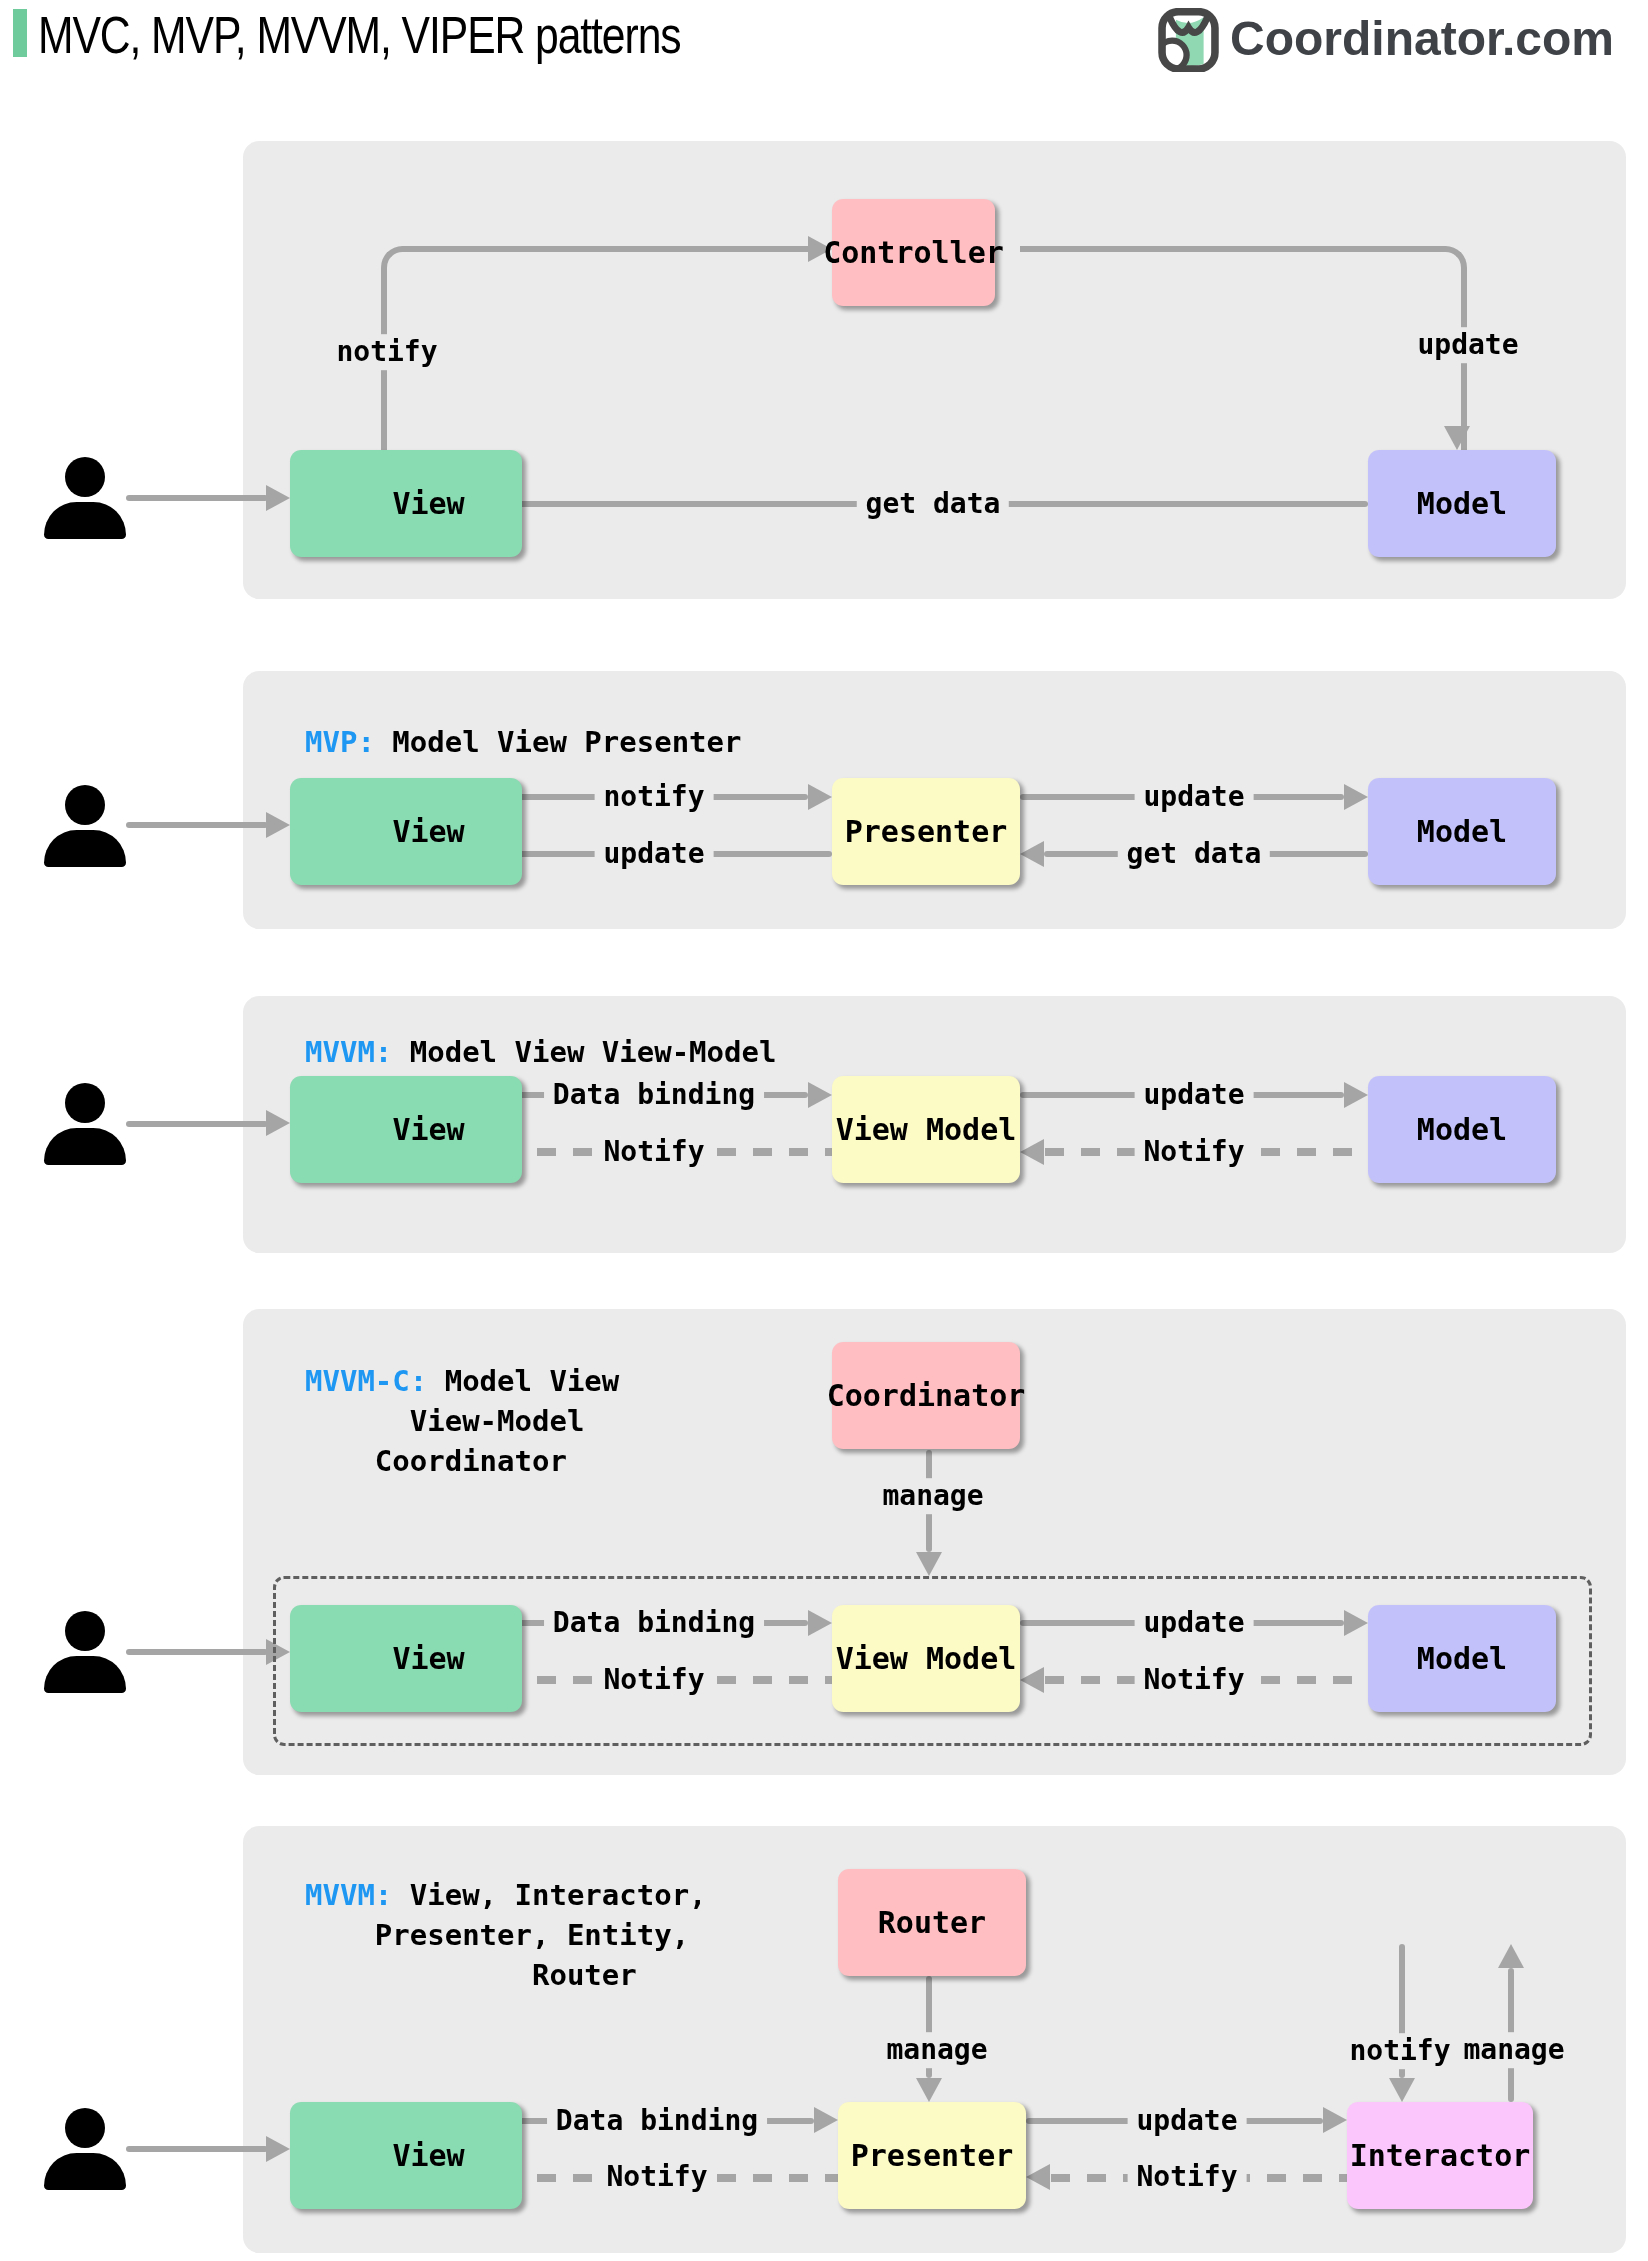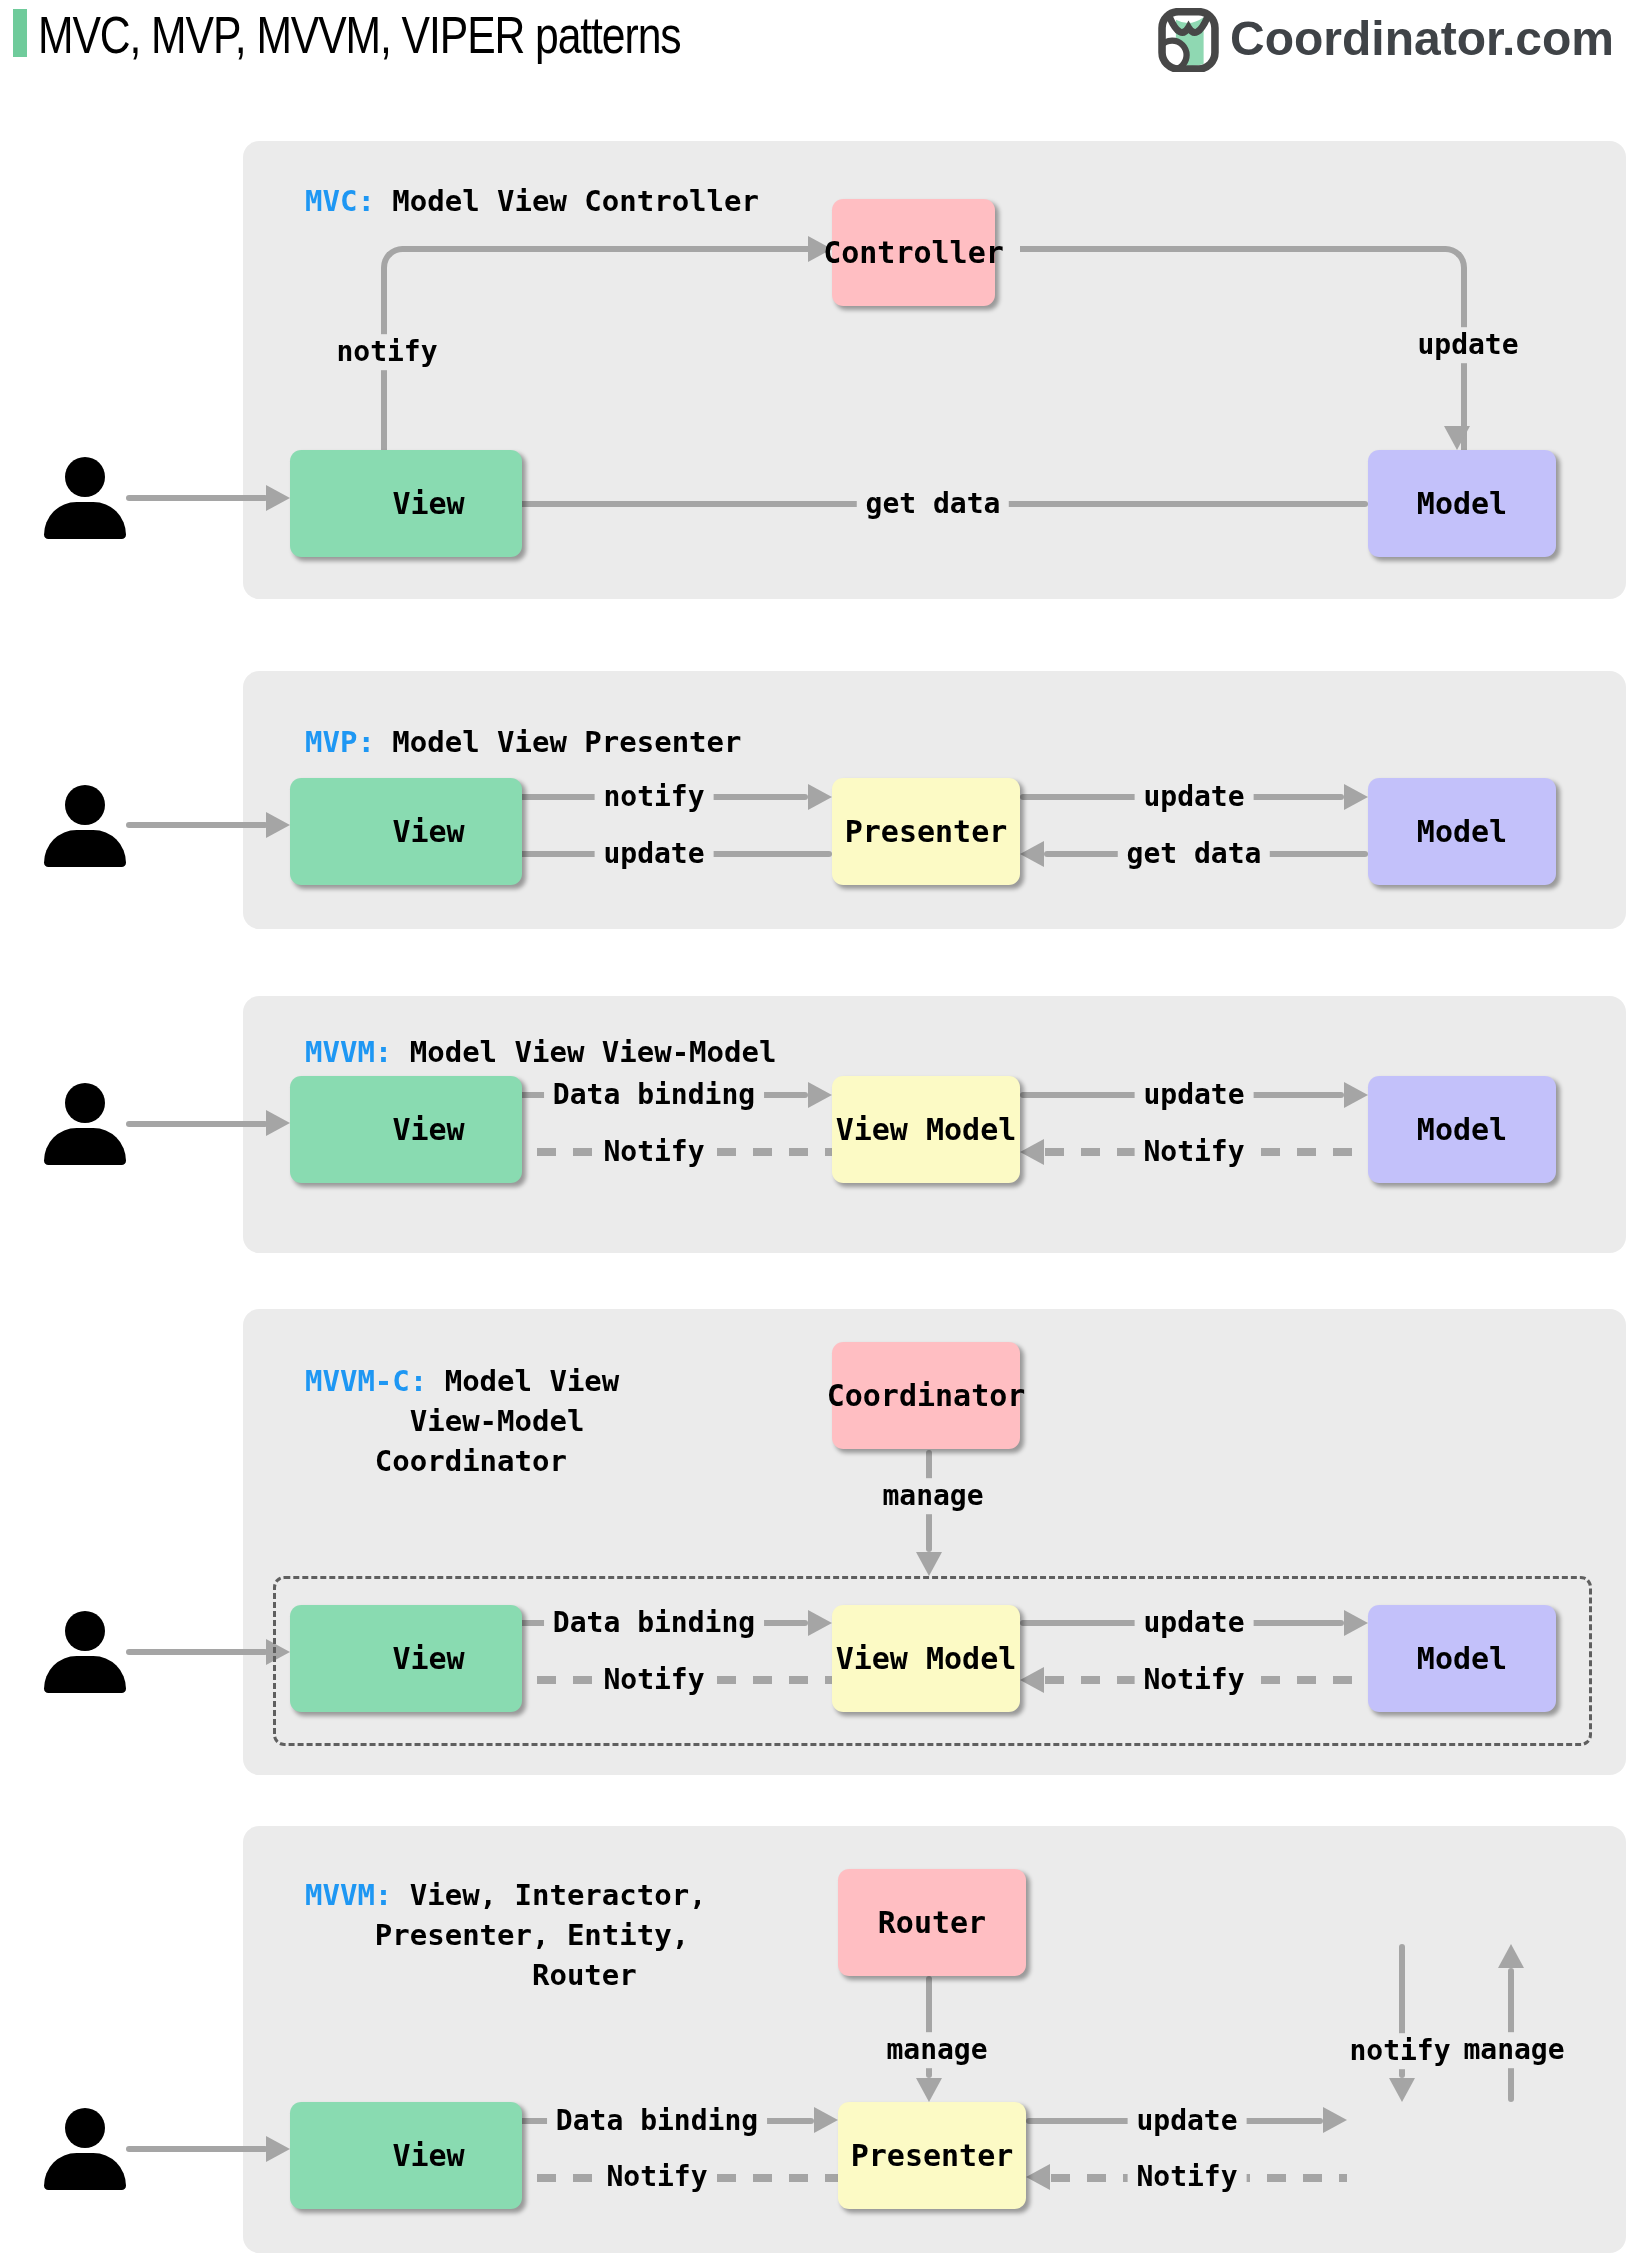--- a/index.html
+++ b/index.html
@@ -71,21 +71,20 @@
     <rect x="8" y="5" width="84" height="91" rx="26" fill="none" stroke="#474747" stroke-width="12"></rect>
   </svg>
   <div class="brand">Coordinator.com</div>
 
   <div class="panel p1"></div>
   <div class="panel p2"></div>
   <div class="panel p3"></div>
   <div class="panel p4"></div>
   <div class="panel p5"></div>
 
-  <div class="seclabel" style="top:181px"><span class="tag">MVC:</span><span> Model View Controller</span></div>
   <div class="seclabel" style="top:722px"><span class="tag">MVP:</span><span> Model View Presenter</span></div>
   <div class="seclabel" style="top:1032px"><span class="tag">MVVM:</span><span> Model View View-Model</span></div>
   <div class="seclabel" style="top:1361px"><span class="tag">MVVM-C:</span><span> Model View
       View-Model
     Coordinator</span></div>
   <div class="seclabel" style="top:1875px"><span class="tag">MVVM:</span><span> View, Interactor,
     Presenter, Entity,
              Router</span></div>
 
   <div class="person" style="left:44px;top:457px">
@@ -203,15 +202,16 @@
   <div class="lab" style="left:657px;top:2177px">Notify</div>
   <div class="hline" style="left:1026px;top:2118px;width:297px"></div>
   <div class="ah ah-r" style="left:1323px;top:2107px"></div>
   <div class="lab" style="left:1187px;top:2121px">update</div>
   <div class="ah ah-l" style="left:1026px;top:2164px"></div>
   <div class="dline" style="left:1051px;top:2174px;width:296px"></div>
   <div class="lab" style="left:1187px;top:2177px">Notify</div>
   <div class="box pink" style="left:838px;top:1869px;width:188px">Router</div>
   <div class="box green" style="left:290px;top:2102px;width:187px">View</div>
   <div class="box yellow" style="left:838px;top:2102px;width:188px">Presenter</div>
+  <div class="box magenta" style="left:1347px;top:2102px;width:186px">Interactor</div>
 
 </div>
 
 
 </body></html>

